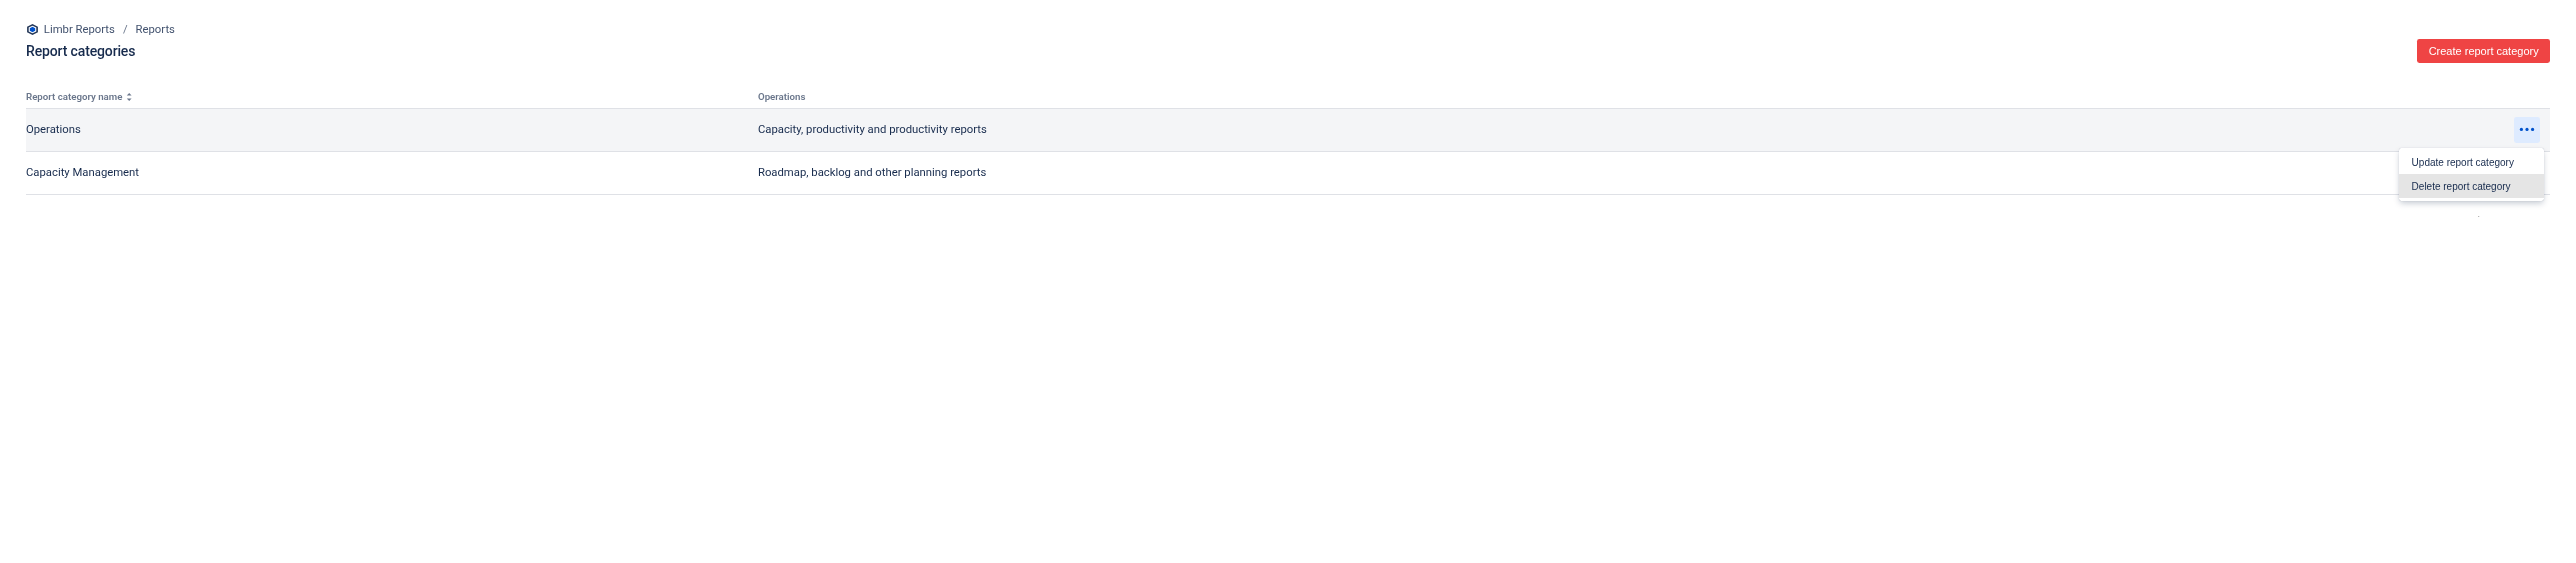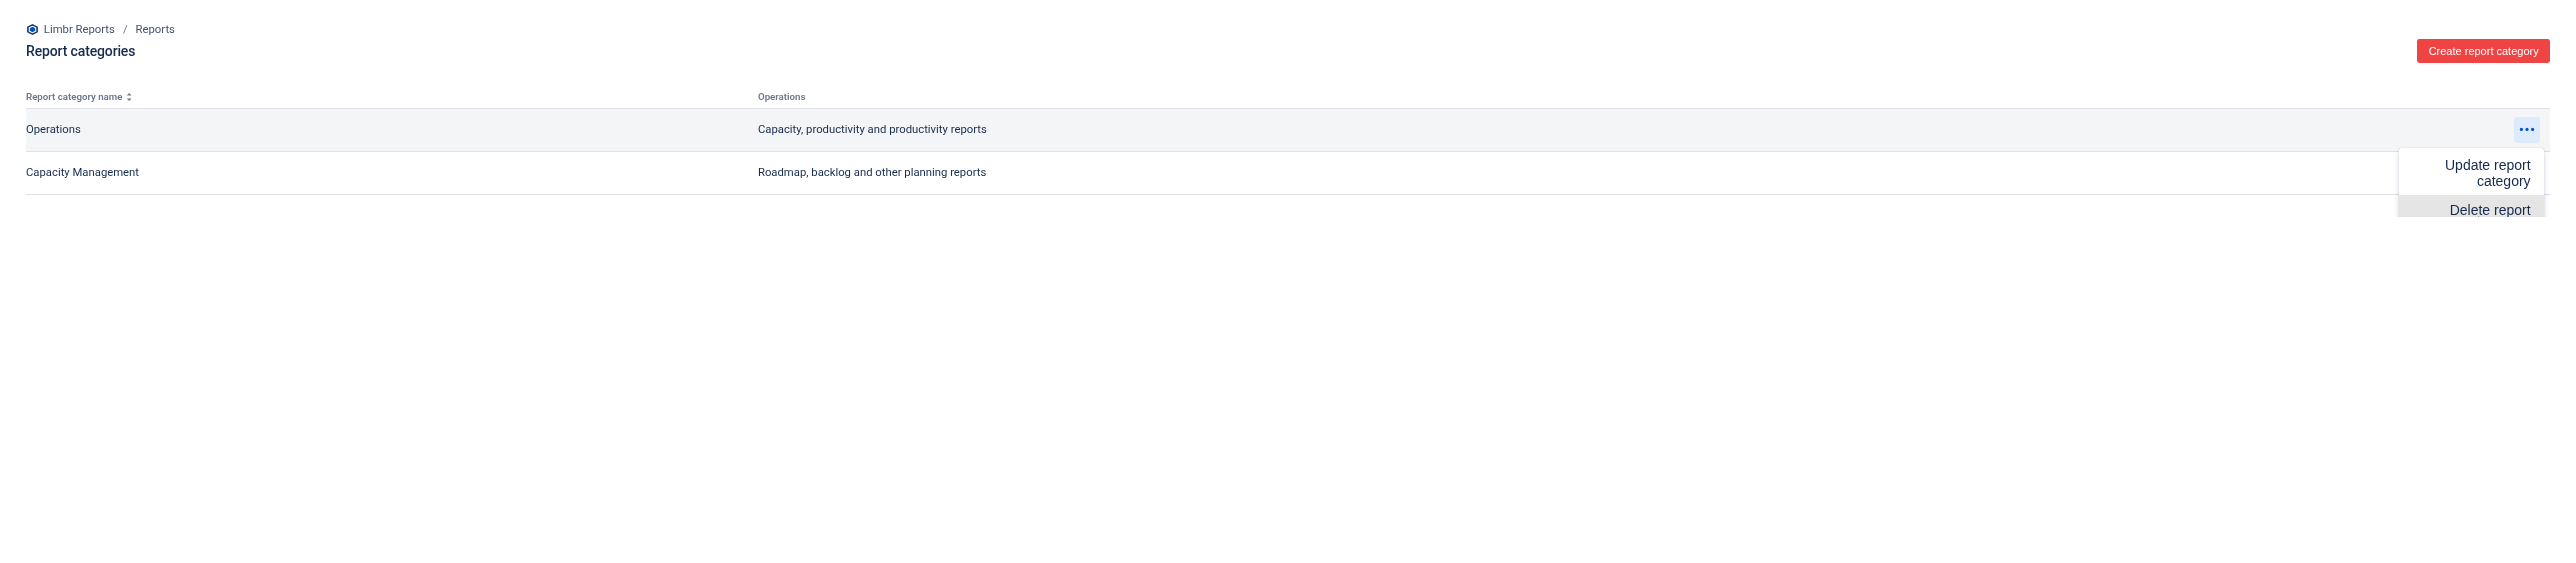--- a/index.html
+++ b/index.html
@@ -119,23 +119,23 @@
       background: #ffffff;
       border-radius: 2.4px;
       box-shadow: 0 3.2px 6.4px -1.6px rgba(9,30,66,0.25), 0 0 0.8px rgba(9,30,66,0.31);
       min-width: 145px;
       padding: 3.2px 0;
       z-index: 100;
     }
     .dropdown-item {
       display: block;
       width: 100%;
-      text-align: right;
+      text-align: left;
       padding: 6.4px 13px;
-      font-size: 14px;
+      font-size: 10px;
       color: #172B4D;
       background: none;
       border: none;
       cursor: pointer;
     }
     .dropdown-item.hover {
       background: #e5e5e5;
     }
     .cursor-pointer {
       position: absolute;

